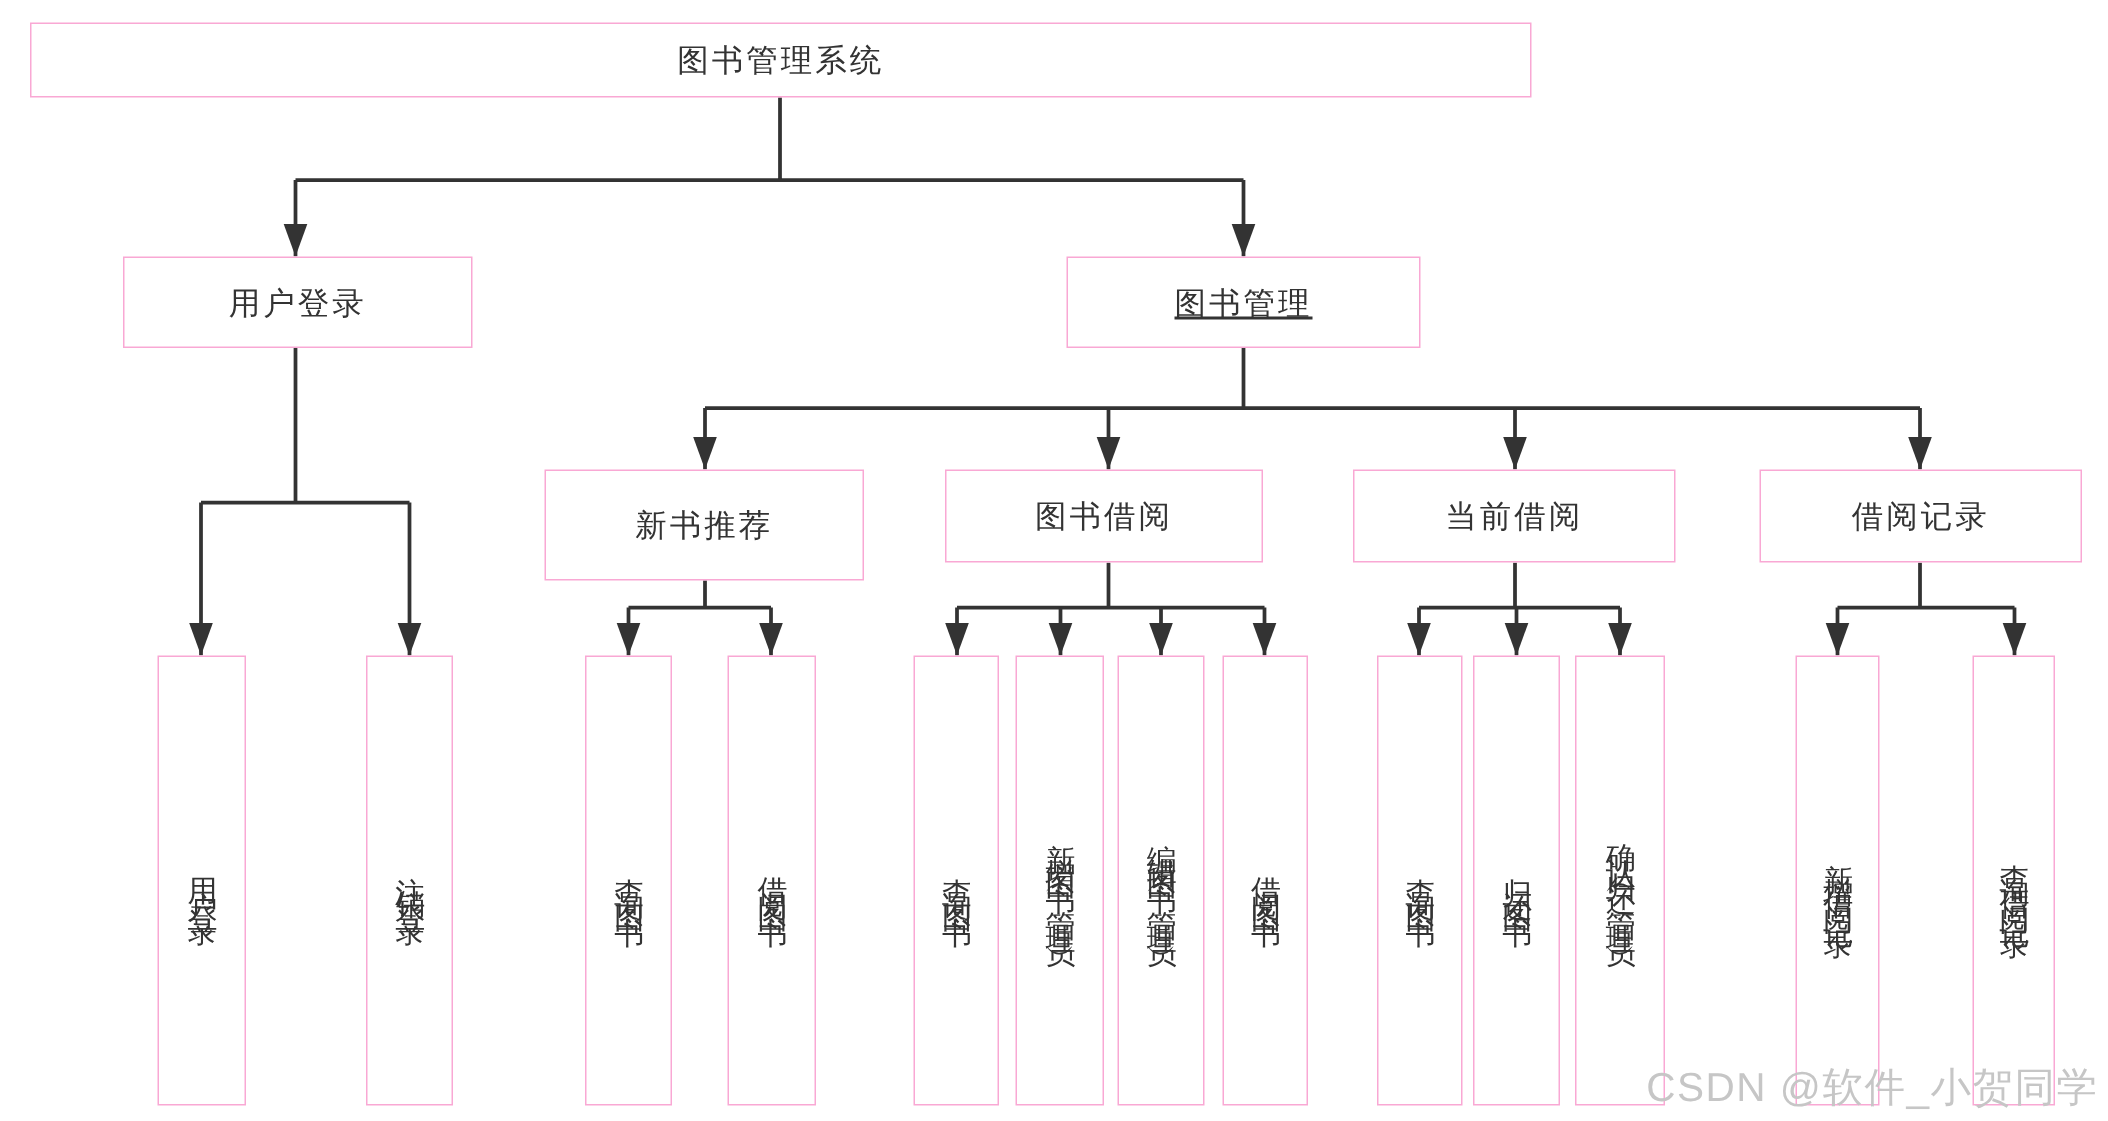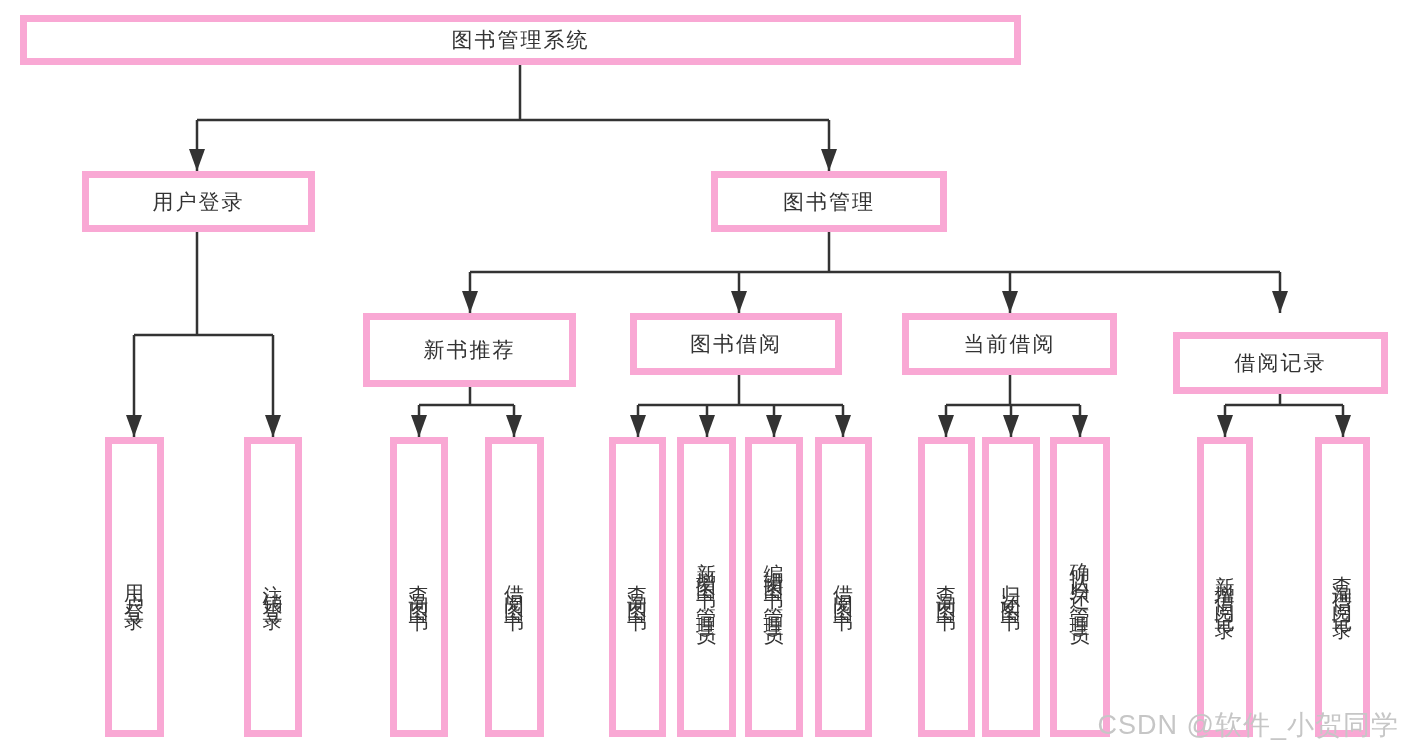--- a/index.html
+++ b/index.html
@@ -13,21 +13,21 @@
     color: #333333;
   }
   .connectors {
     position: absolute;
     left: 0; top: 0;
     width: 1405px; height: 747px;
   }
   .node {
     position: absolute;
     background: #ffffff;
-    border: 7px solid #f9a8d4;
+    border: 1px solid #f9a8d4;
     box-sizing: border-box;
     display: flex;
     align-items: center;
     justify-content: center;
     color: #333333;
   }
   .node.h span {
     font-size: 21px;
     letter-spacing: 2px;
     white-space: nowrap;
@@ -95,34 +95,34 @@
     <line x1="1343" y1="405" x2="1343" y2="437" stroke="#333333" stroke-width="2.5" marker-end="url(#arrow)"></line>
   </svg>
 
   <div class="node h" style="left:20px; top:15px; width:1001px; height:50px;">
     <span>图书管理系统</span>
   </div>
 
   <div class="node h" style="left:82px; top:171px; width:233px; height:61px;">
     <span>用户登录</span>
   </div>
-  <div class="node h" style="left:711px; top:171px; width:236px; height:61px;">
+  <div class="node h" style="left:711px; top:171px; width:236px; height:61px;text-decoration:underline;">
     <span>图书管理</span>
   </div>
 
   <div class="node h" style="left:363px; top:313px; width:213px; height:74px;">
     <span>新书推荐</span>
   </div>
   <div class="node h" style="left:630px; top:313px; width:212px; height:62px;">
     <span>图书借阅</span>
   </div>
   <div class="node h" style="left:902px; top:313px; width:215px; height:62px;">
     <span>当前借阅</span>
   </div>
-  <div class="node h" style="left:1173px; top:332px; width:215px; height:62px;">
+  <div class="node h" style="left:1173px; top:313px; width:215px; height:62px;">
     <span>借阅记录</span>
   </div>
 
   <div class="node v" style="left:105px; top:437px; width:59px; height:300px;">
     <span>用户登录</span>
   </div>
   <div class="node v" style="left:244px; top:437px; width:58px; height:300px;">
     <span>注销登录</span>
   </div>
 

